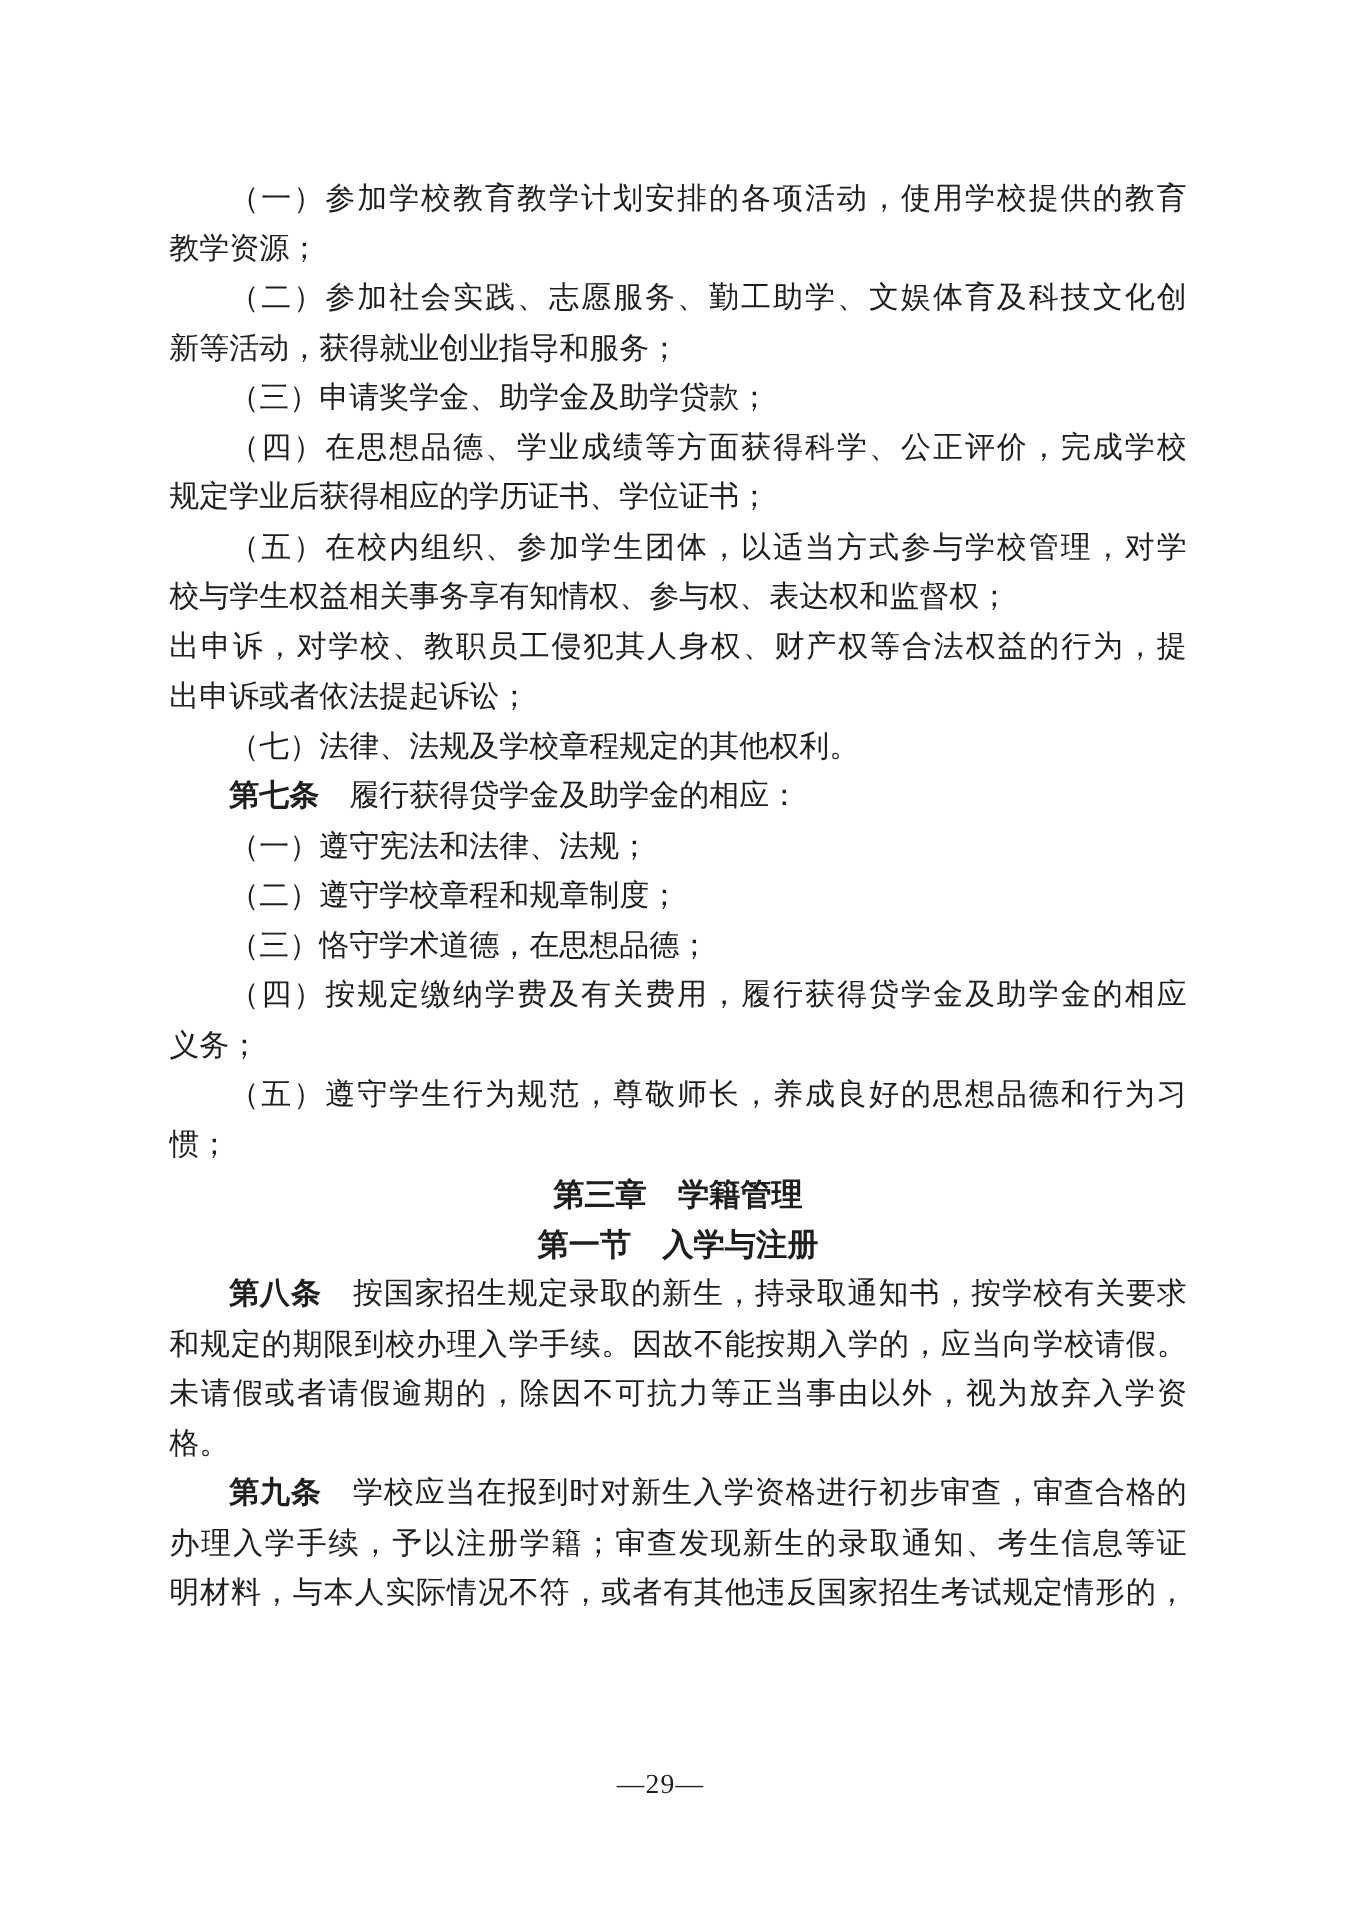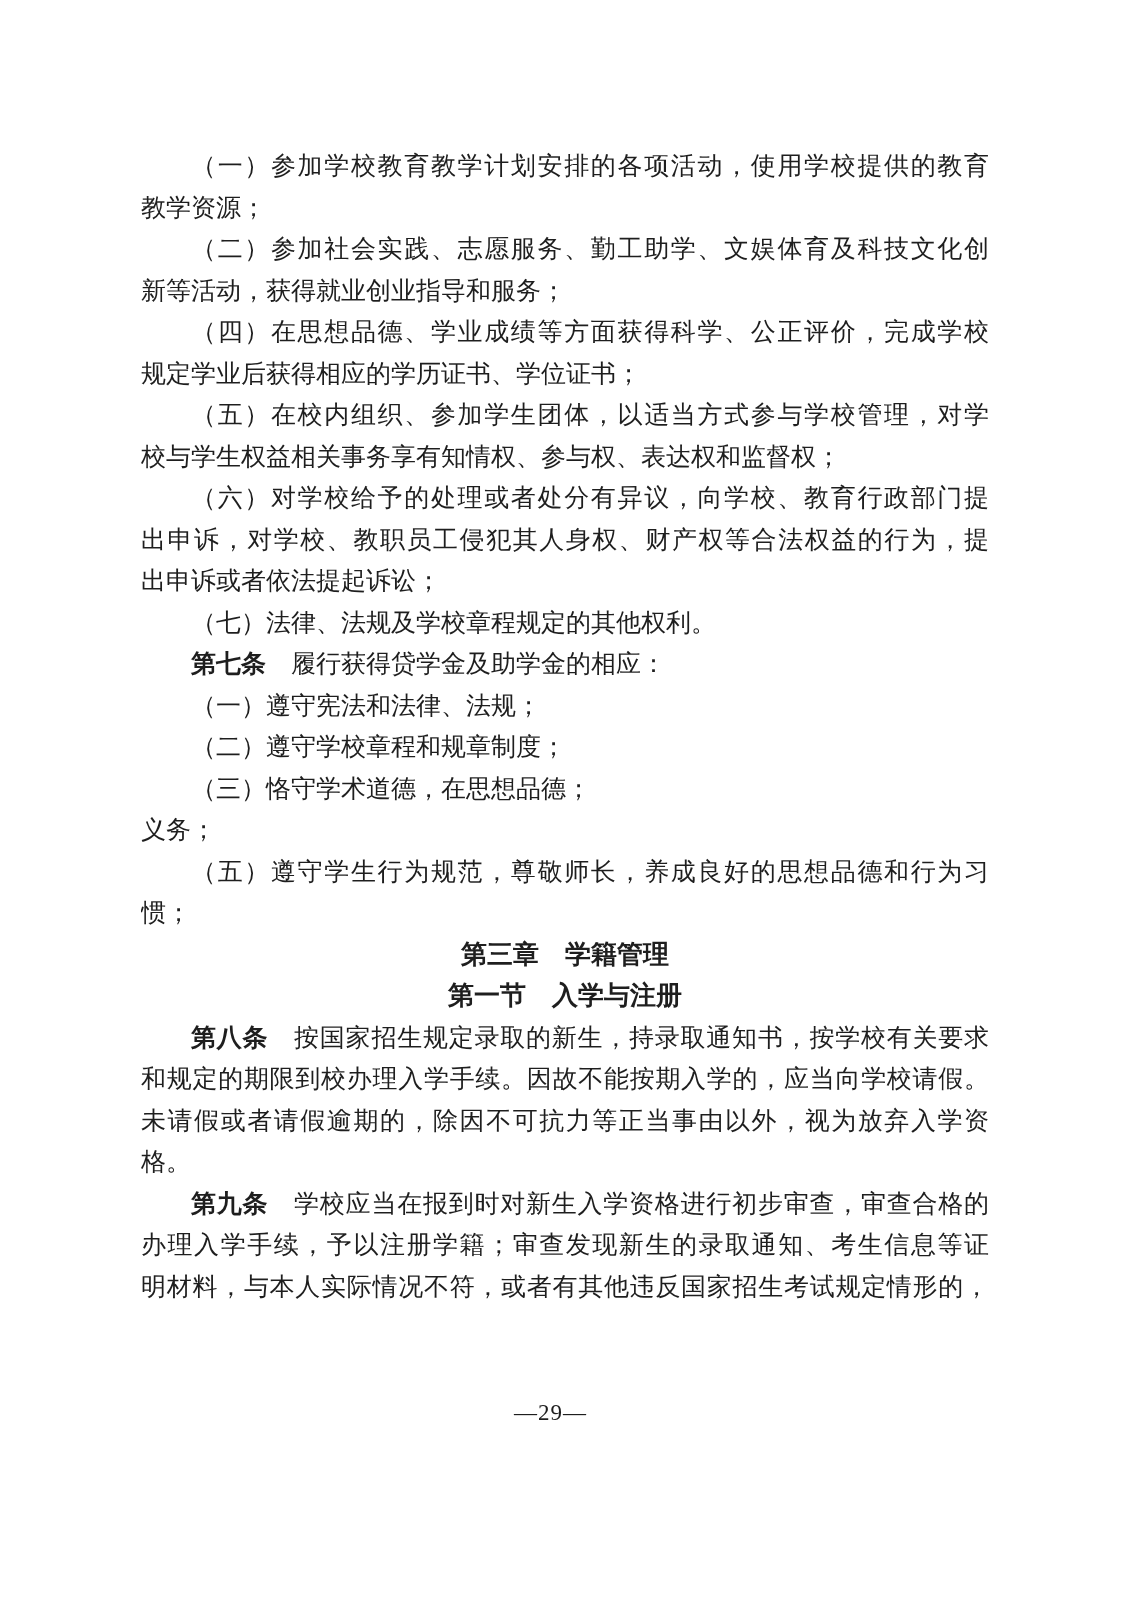--- a/index.html
+++ b/index.html
@@ -39,49 +39,50 @@
     text-align: center;
     text-align-last: center;
     font-weight: bold;
     font-size: 26px;
     text-indent: 0;
   }
   .b { font-weight: bold; }
   .page-number {
     position: absolute;
     left: 0;
-    top: 1400px;
+    top: 1474px;
     width: 100%;
     text-align: center;
     font-size: 23px;
     letter-spacing: 1px;
     color: var(--ink, #1e1e1e);
   }
 </style>
 </head>
 <body>
 
 <div class="page">
   <div class="content" id="doc-content">
       <div class="line indent full"><span>（一）参加学校教育教学计划安排的各项活动，使用学校提供的教育</span></div>
       <div class="line flush"><span>教学资源；</span></div>
       <div class="line indent full"><span>（二）参加社会实践、志愿服务、勤工助学、文娱体育及科技文化创</span></div>
       <div class="line flush"><span>新等活动，获得就业创业指导和服务；</span></div>
+      <div class="line indent"><span>（三）申请奖学金、助学金及助学贷款；</span></div>
       <div class="line indent full"><span>（四）在思想品德、学业成绩等方面获得科学、公正评价，完成学校</span></div>
       <div class="line flush"><span>规定学业后获得相应的学历证书、学位证书；</span></div>
       <div class="line indent full"><span>（五）在校内组织、参加学生团体，以适当方式参与学校管理，对学</span></div>
       <div class="line flush"><span>校与学生权益相关事务享有知情权、参与权、表达权和监督权；</span></div>
-      <div class="line indent full"><span>（六）对学校给予的处理或者处分有异议，向学校、教育行政部门提</span></div>
       <div class="line flush full"><span>出申诉，对学校、教职员工侵犯其人身权、财产权等合法权益的行为，提</span></div>
       <div class="line flush"><span>出申诉或者依法提起诉讼；</span></div>
       <div class="line indent"><span>（七）法律、法规及学校章程规定的其他权利。</span></div>
       <div class="line indent"><span class="b">第七条</span><span>　履行获得贷学金及助学金的相应：</span></div>
       <div class="line indent"><span>（一）遵守宪法和法律、法规；</span></div>
       <div class="line indent"><span>（二）遵守学校章程和规章制度；</span></div>
       <div class="line indent"><span>（三）恪守学术道德，在思想品德；</span></div>
+      <div class="line indent full"><span>（四）按规定缴纳学费及有关费用，履行获得贷学金及助学金的相应</span></div>
       <div class="line flush"><span>义务；</span></div>
       <div class="line indent full"><span>（五）遵守学生行为规范，尊敬师长，养成良好的思想品德和行为习</span></div>
       <div class="line flush"><span>惯；</span></div>
       <div class="line center"><span>第三章　学籍管理</span></div>
       <div class="line center"><span>第一节　入学与注册</span></div>
       <div class="line indent full"><span class="b">第八条</span><span>　按国家招生规定录取的新生，持录取通知书，按学校有关要求</span></div>
       <div class="line flush full"><span>和规定的期限到校办理入学手续。因故不能按期入学的，应当向学校请假。</span></div>
       <div class="line flush full"><span>未请假或者请假逾期的，除因不可抗力等正当事由以外，视为放弃入学资</span></div>
       <div class="line flush"><span>格。</span></div>
       <div class="line indent full"><span class="b">第九条</span><span>　学校应当在报到时对新生入学资格进行初步审查，审查合格的</span></div>

